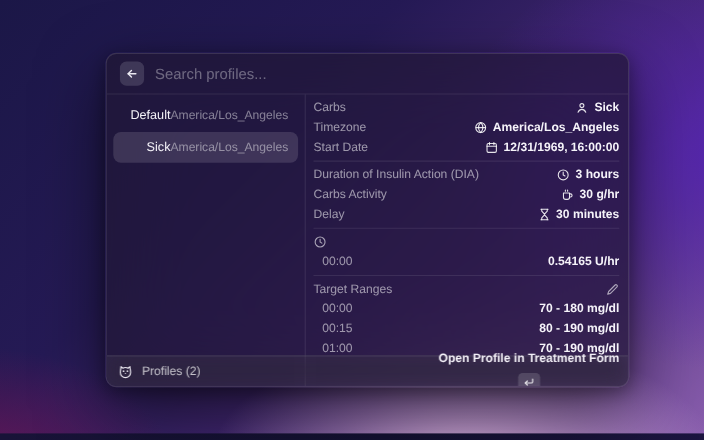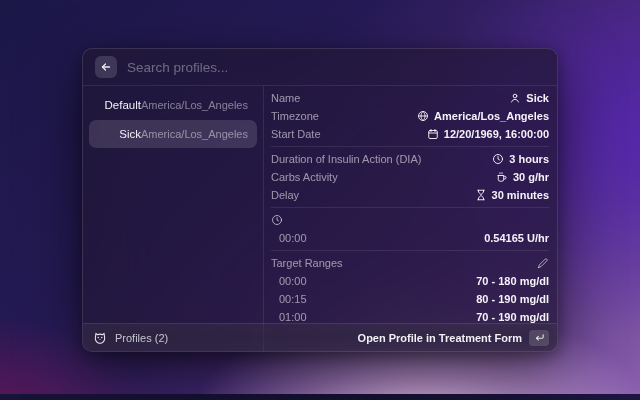--- a/index.html
+++ b/index.html
@@ -13,21 +13,21 @@
       radial-gradient(ellipse 45% 45% at -4% 108%, rgba(112,20,86,0.9) 0%, rgba(112,20,86,0) 65%),
       linear-gradient(135deg, #1b1747 0%, #251a55 35%, #4a2a78 68%, #8a5fae 100%);
   }
   .bottom-strip {
     position:absolute; left:0; right:0; bottom:0; height:6px;
     background:linear-gradient(90deg,#181338,#141233 55%,#1c1540);
   }
 
   
   .window {
-    position:absolute; left:82px; top:48px; width:476px; height:304px;
+    position:absolute; left:96px; top:48px; width:476px; height:304px;
     border-radius:10px;
     background:rgba(32,24,48,0.72);
     backdrop-filter:blur(36px) saturate(140%);
     -webkit-backdrop-filter:blur(36px) saturate(140%);
     border:1px solid rgba(255,255,255,0.12);
     box-shadow:0 22px 60px rgba(0,0,0,0.55), 0 4px 16px rgba(0,0,0,0.35);
     overflow:hidden;
     color:#f2eff7;
   }
   .win-header {
@@ -81,21 +81,21 @@
   .win-footer {
     position:absolute; left:0; right:0; bottom:0; height:28px;
     background:rgba(255,255,255,0.055);
     border-top:1px solid rgba(255,255,255,0.09);
     display:flex; align-items:center; padding:0 8px 0 10px; gap:8px;
     backdrop-filter:blur(10px);
   }
   .footer-left { display:flex; align-items:center; gap:8px; flex:1;text-align:center; }
   .footer-source { font-size:11px; color:rgba(255,255,255,0.72); }
   .footer-action {
-    display:flex; align-items:center; gap:7px; cursor:pointer;
+    display:flex; align-items:center; gap:7px; cursor:pointer;flex-direction:column;
   }
   .footer-action-label { font-size:11px; font-weight:600; color:#f2eff7; }
   .key-badge {
     width:20px; height:16px; border-radius:4px;
     background:rgba(255,255,255,0.15);
     display:flex; align-items:center; justify-content:center;
     color:rgba(255,255,255,0.85);
   }
   svg { display:block; }
 </style>
@@ -127,21 +127,21 @@
       </div>
       <div class="list-item selected">
         <span class="li-name">Sick</span>
         <span class="li-sub">America/Los_Angeles</span>
       </div>
     </div>
 
     <div class="detail-pane">
 
       <div class="d-row">
-        <span class="d-label">Name</span>
+        <span class="d-label">Carbs</span>
         <span class="d-value">
           <span class="ico">
             <svg width="12" height="12" viewBox="0 0 24 24" fill="none" stroke="currentColor" stroke-width="2" stroke-linecap="round">
                 <circle cx="12" cy="8" r="3.6"></circle>
                 <path d="M5 20c1.6-3.6 4.1-5.2 7-5.2s5.4 1.6 7 5.2"></path>
               </svg>
           </span>
           <span>Sick</span>
         </span>
       </div>
@@ -160,21 +160,21 @@
       </div>
       <div class="d-row">
         <span class="d-label">Start Date</span>
         <span class="d-value">
           <span class="ico">
             <svg width="12" height="12" viewBox="0 0 24 24" fill="none" stroke="currentColor" stroke-width="2" stroke-linecap="round">
                 <rect x="3.5" y="5" width="17" height="16" rx="2.5"></rect>
                 <path d="M8 3v4M16 3v4M3.5 10h17"></path>
               </svg>
           </span>
-          <span>12/20/1969, 16:00:00</span>
+          <span>12/31/1969, 16:00:00</span>
         </span>
       </div>
 
       <div class="d-divider"></div>
 
       <div class="d-row">
         <span class="d-label">Duration of Insulin Action (DIA)</span>
         <span class="d-value">
           <span class="ico">
             <svg width="12" height="12" viewBox="0 0 24 24" fill="none" stroke="currentColor" stroke-width="2" stroke-linecap="round">

